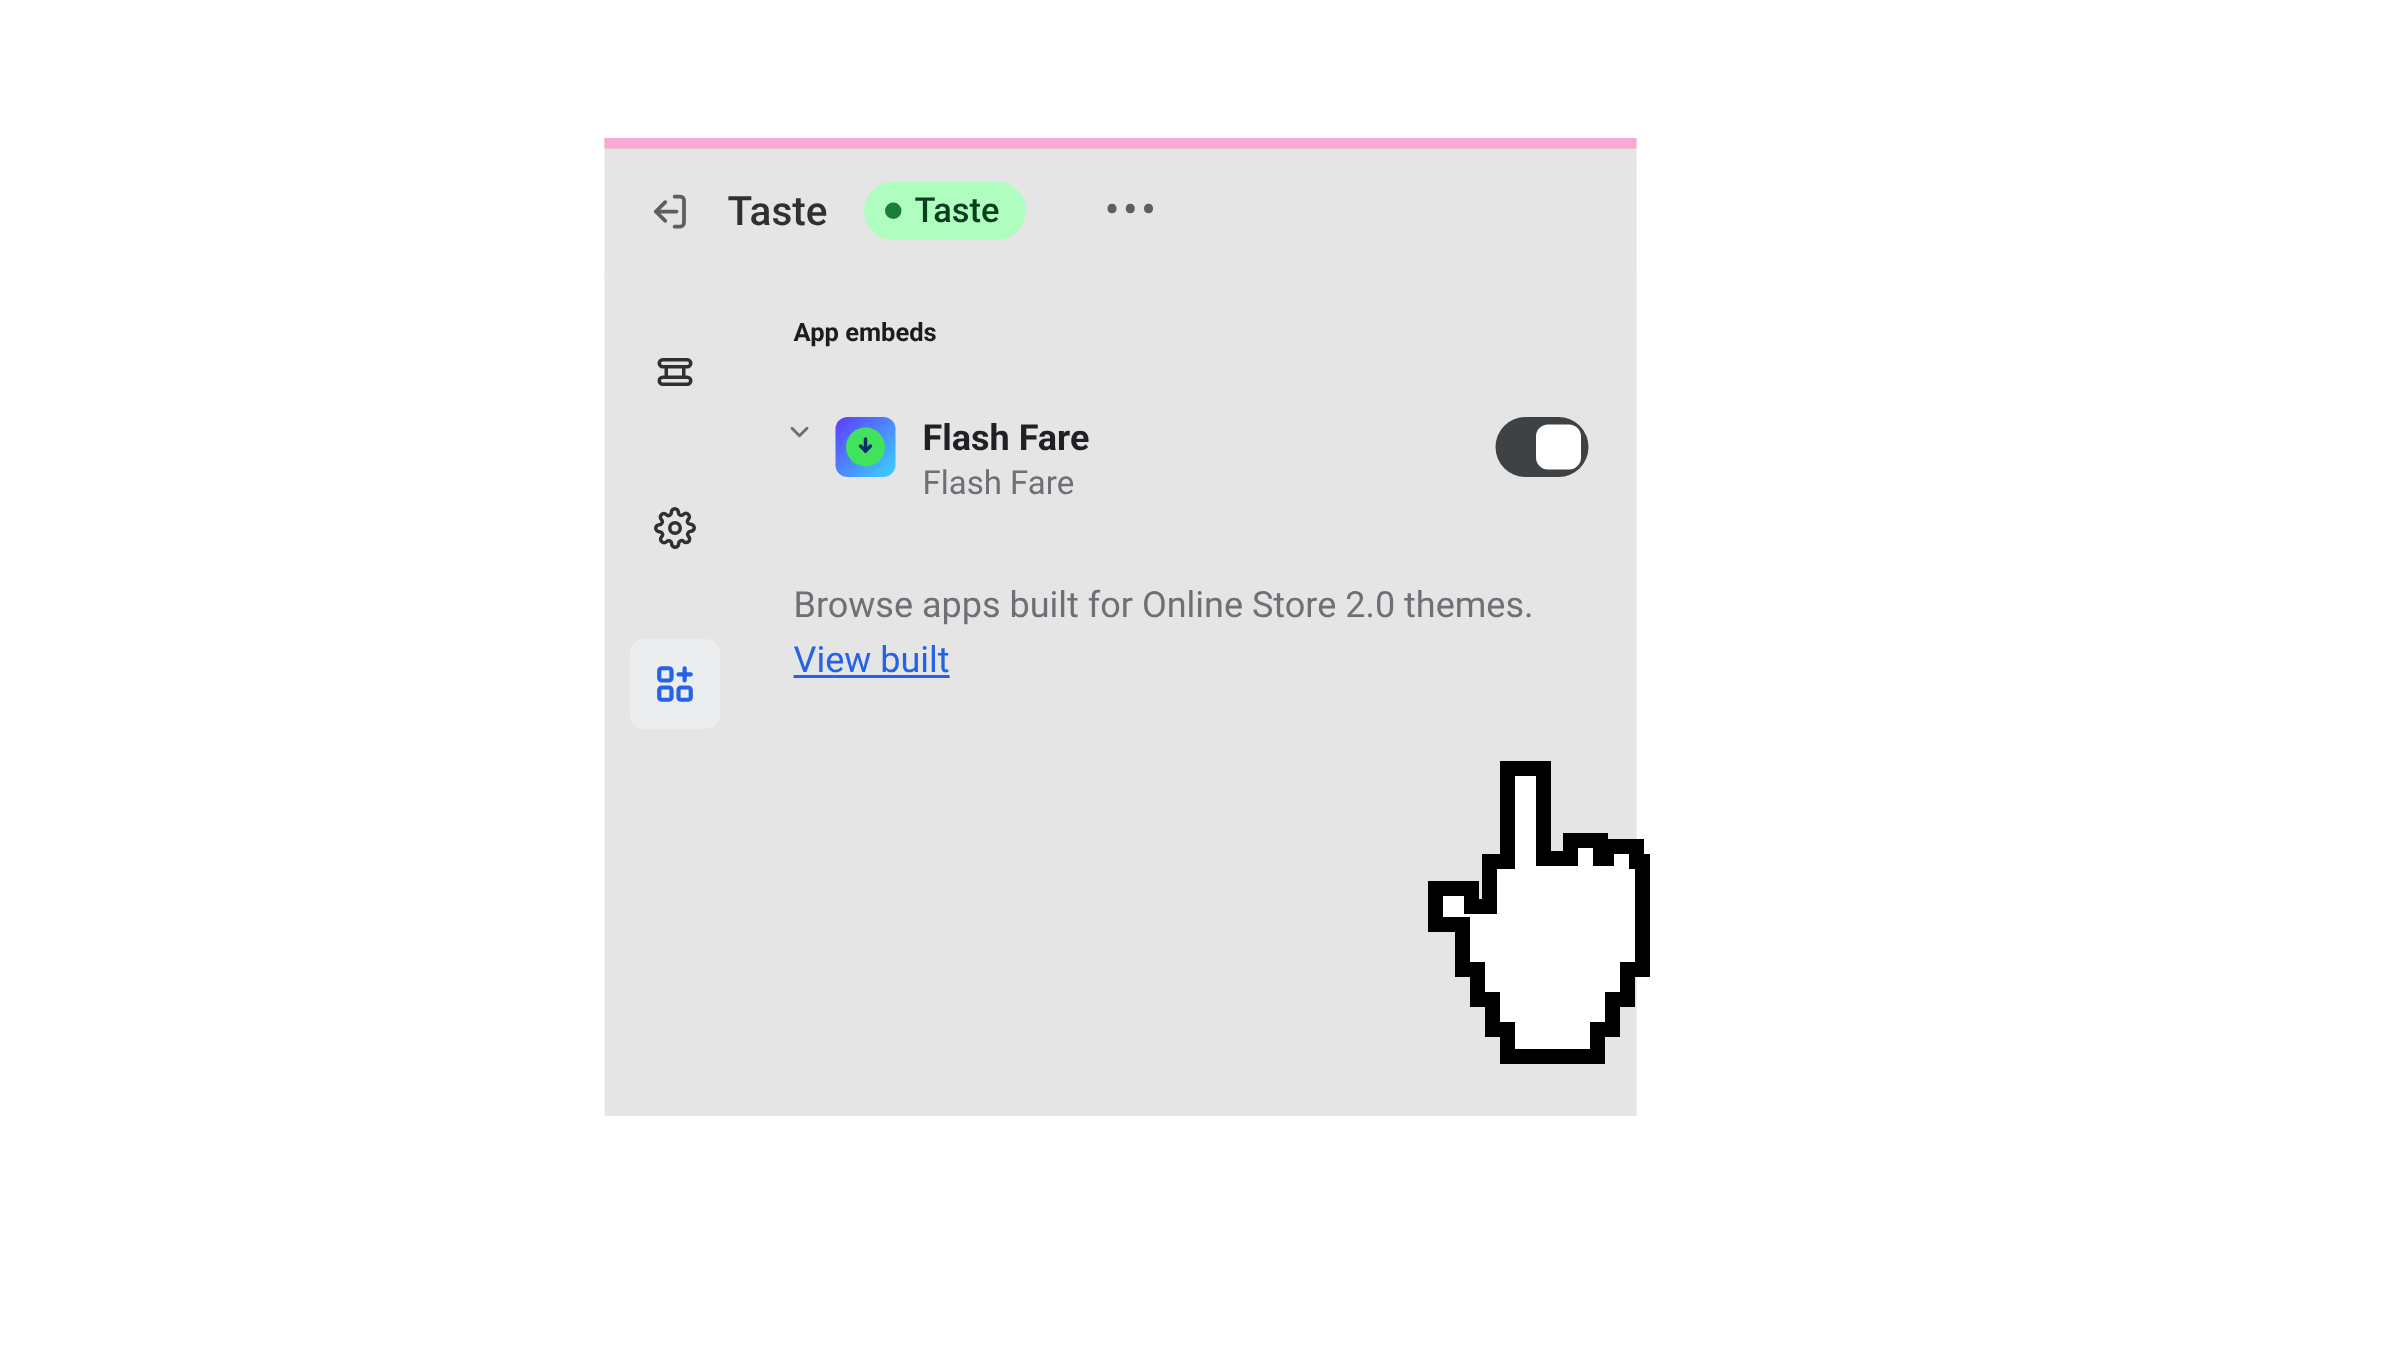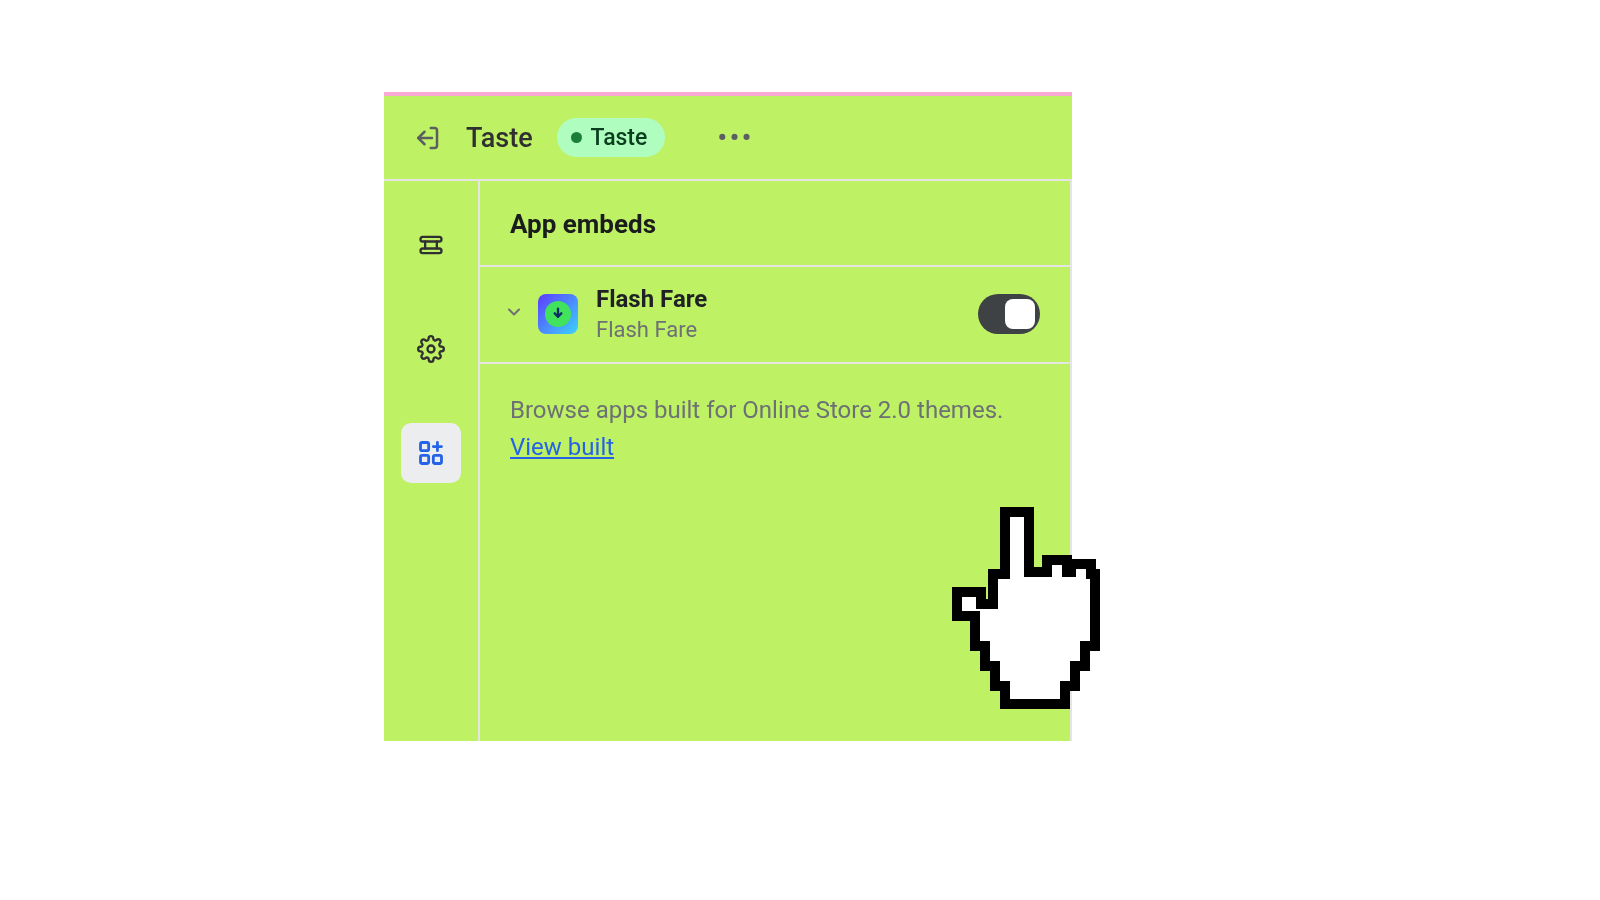--- a/index.html
+++ b/index.html
@@ -6,25 +6,25 @@
   body {
     font-family: -apple-system, BlinkMacSystemFont, "Segoe UI", Roboto, Helvetica, Arial, sans-serif;
     background: #ffffff;
     width: 1600px;
     height: 900px;
     overflow: hidden;
     position: relative;
   }
   .panel {
     position: absolute;
-    left: 384px;
+    left: 403px;
     top: 92px;
     width: 688px;
-    border-top: 4px solid #f9a8d4;
-    background: #bef264;
+    border-top: 7px solid #f9a8d4;
+    background: #e5e5e5;
   }
   .header {
     display: flex;
     align-items: center;
     padding: 22px 28px 22px 28px;
     gap: 24px;
     border-bottom: 2px solid #e5e5e5;
   }
   .exit-icon svg { display:block; }
   .theme-name {
@@ -73,21 +73,21 @@
     display:flex; align-items:center; justify-content:center;
     cursor:pointer;
   }
   .rail-btn.active { background:#ebedef; }
   .content {
     flex:1;
     border-right: 2px solid #e5e5e5;
     position: relative;
   }
   .section-title {
-    font-size: 26px;
+    font-size: 17px;
     font-weight: 700;
     color: #1a1c1d;
     padding: 28px 20px 26px 30px;
     border-bottom: 2px solid #e5e5e5;
   }
   .search-wrap {
     padding: 30px 30px 32px 30px;
   }
   .search-box {
     display:flex;
@@ -101,21 +101,21 @@
   .search-box input {
     border:none; outline:none;
     font-size: 24px;
     color:#6d7075;
     flex:1;
     background:transparent;
   }
   .search-box input::placeholder { color:#8a8d91; }
   .app-row {
     display:flex;
-    align-items:center;
+    align-items:flex-start;
     padding: 18px 30px 20px 24px;
     gap: 12px;
     border-bottom: 2px solid #e5e5e5;
   }
   .chevron {
     width:20px;
     color:#6d7075;
   }
   .app-icon {
     width:40px; height:40px; border-radius:8px;

